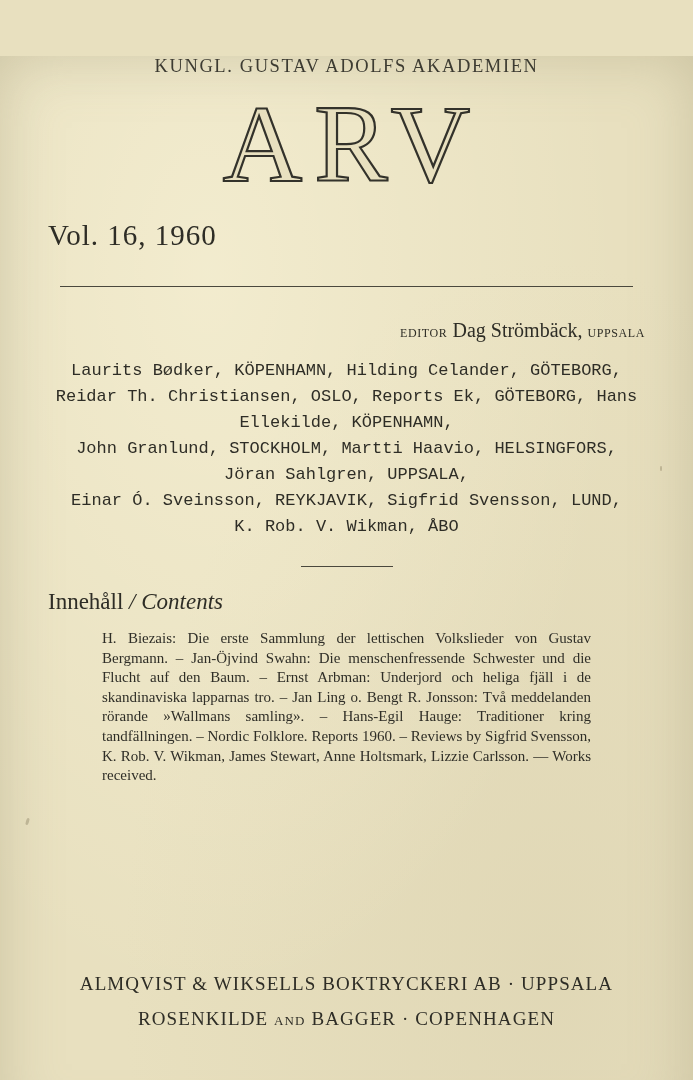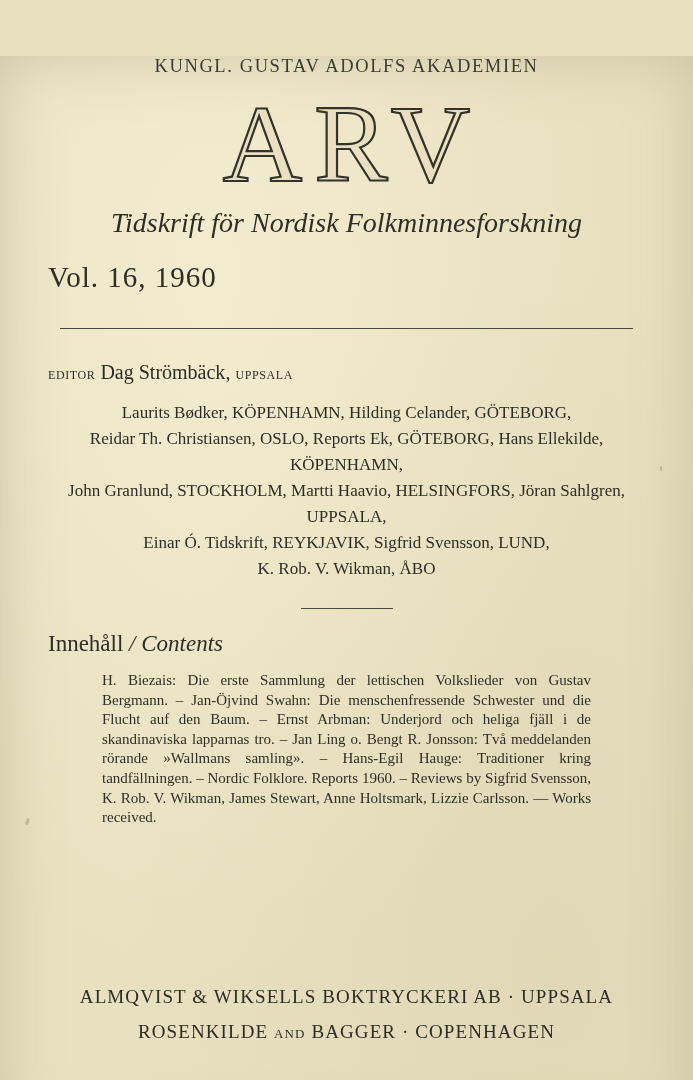--- a/index.html
+++ b/index.html
@@ -72,21 +72,21 @@
     margin-top: 22px;
     letter-spacing: 1px;
     color: #2e2d26;
   }
   .rule-long {
     border: none;
     border-top: 1.3px solid #4a483d;
     margin: 34px 12px 0 12px;
   }
   .editor {
-    text-align: left;
+    text-align: right;
     font-size: 20px;
     margin-top: 32px;
     color: #2e2d26;
   }
   .sc {
     font-variant: small-caps;
     text-transform: lowercase;
     letter-spacing: 0.6px;
     font-size: 0.86em;
   }
@@ -94,20 +94,21 @@
     text-align: center;
     font-size: 18.5px;
     margin-top: 16px;
     color: #2e2d26;
   }
   .collab .it { font-style: italic; }
   .collab .slash { font-style: normal; }
   .board {
     margin-top: 16px;
     text-align: center;
+    font-family: Liberation Mono, monospace;
   }
   .board-line {
     font-size: 17px;
     line-height: 26px;
     color: #2e2d26;
   }
   .rule-short {
     border: none;
     border-top: 1.2px solid #4a483d;
     width: 92px;
@@ -123,21 +124,21 @@
     margin: 14px 54px 0 54px;
     font-size: 15px;
     line-height: 19.6px;
     text-align: justify;
     color: #2f2e27;
   }
   .footer {
     position: absolute;
     left: 0;
     right: 0;
-    bottom: 93px;
+    bottom: 106px;
     text-align: center;
   }
   .pub1 {
     font-size: 19px;
     letter-spacing: 1.1px;
     text-transform: uppercase;
     color: #2e2d26;
   }
   .pub2 {
     font-size: 19px;
@@ -167,38 +168,37 @@
 <body>
 
 <div class="page">
 
   <div class="academy">KUNGL. GUSTAV ADOLFS AKADEMIEN</div>
 
   <div class="arv-wrap">
     <span class="arv">ARV</span>
   </div>
 
-  <div class="subtitle-it">Tidskrift för Nordisk Folkminnesforskning</div>
 
 
   <div class="volume">Vol. 16, 1960</div>
 
   <hr class="rule-long">
 
   <div class="editor">
     <span class="sc">EDITOR</span>
     <span>Dag Strömbäck</span><span>, </span><span class="sc">UPPSALA</span>
   </div>
 
 
   <div class="board">
     <div class="board-line">Laurits Bødker, KÖPENHAMN, Hilding Celander, GÖTEBORG,</div>
     <div class="board-line">Reidar Th. Christiansen, OSLO, Reports Ek, GÖTEBORG, Hans Ellekilde, KÖPENHAMN,</div>
     <div class="board-line">John Granlund, STOCKHOLM, Martti Haavio, HELSINGFORS, Jöran Sahlgren, UPPSALA,</div>
-    <div class="board-line">Einar Ó. Tidskrift, REYKJAVIK, Sigfrid Svensson, LUND,</div>
+    <div class="board-line">Einar Ó. Sveinsson, REYKJAVIK, Sigfrid Svensson, LUND,</div>
     <div class="board-line">K. Rob. V. Wikman, ÅBO</div>
   </div>
 
   <hr class="rule-short">
 
   <div class="contents-head">
     <span>Innehåll</span>
     <span class="it">/</span>
     <span class="it">Contents</span>
   </div>

